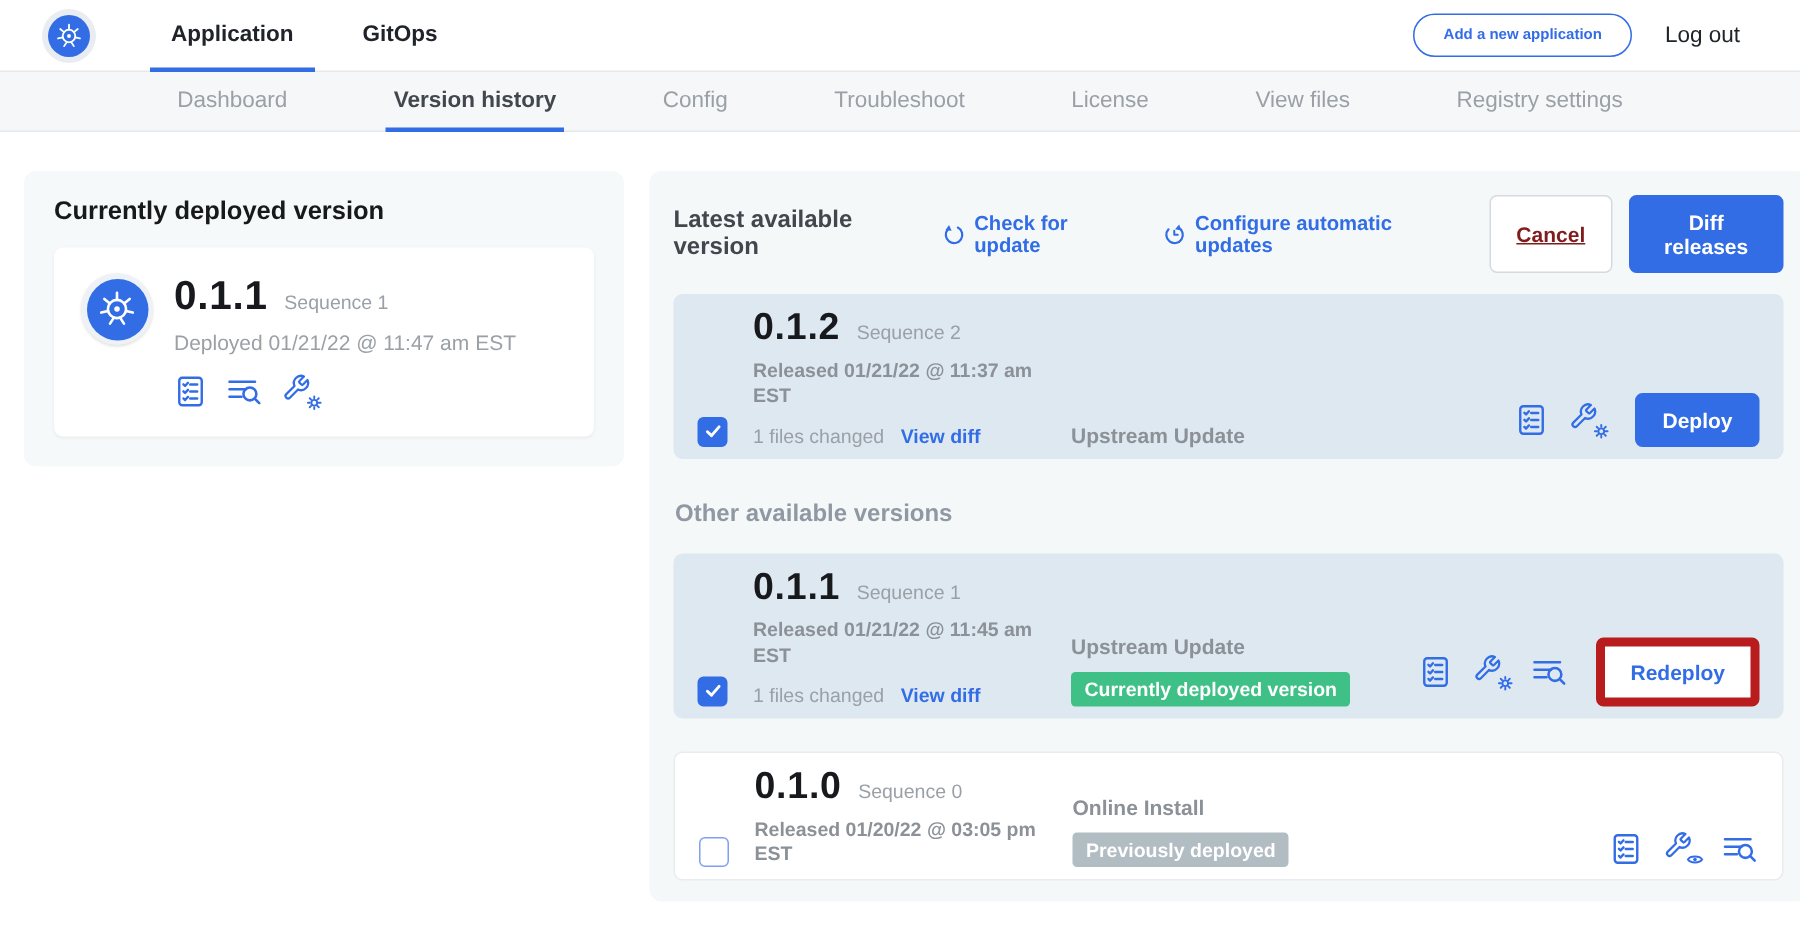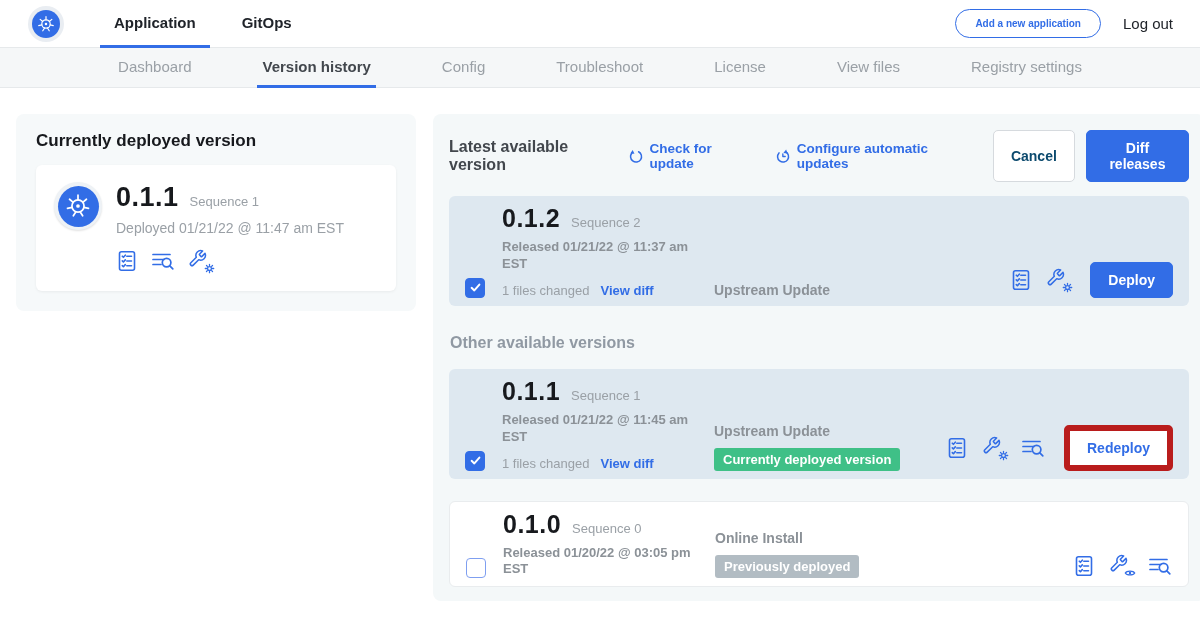--- a/index.html
+++ b/index.html
@@ -1,20 +1,20 @@
 <!DOCTYPE html>
 <html><head>
 <meta charset="utf-8">
 <style>
   * { box-sizing: border-box; margin: 0; padding: 0; }
   html,body { width:1200px; height:634px; overflow:hidden; background:#fff;
     font-family:"Liberation Sans","DejaVu Sans",sans-serif; color:#20242a; }
 
   
-  .topnav { height:48px; display:flex; align-items:center; border-bottom:1px solid #e6e9eb; padding:0 27px 0 28px; background:#fff; }
+  .topnav { height:48px; display:flex; align-items:center; border-bottom:1px solid #e6e9eb; padding:0 40px 0 28px; background:#fff; }
   .logo-ring { width:36px; height:36px; border-radius:50%; background:#e9edf2; display:flex; align-items:center; justify-content:center; margin-right:36px; flex:none; }
   .logo-core { width:28px; height:28px; border-radius:50%; background:#326de6; display:flex; align-items:center; justify-content:center; }
   .top-tab { height:48px; display:flex; align-items:center; padding:0 14px; font-size:15px; font-weight:700; color:#20242a; border-bottom:3px solid transparent; cursor:pointer; margin-right:18px; }
   .top-tab.active { border-bottom-color:#326de6; }
   .top-spacer { flex:1; }
   .pill-btn { border:1px solid #326de6; color:#326de6; background:#fff; font-weight:700; font-size:10px; border-radius:17px; padding:8px 19px; cursor:pointer; font-family:inherit; }
   .logout { font-size:15px; color:#20242a; margin-left:22px; cursor:pointer; }
 
   
   .subnav { height:40px; background:#f5f7f8; border-bottom:1px solid #e6e9eb; display:flex; justify-content:center; gap:61px; }
@@ -36,21 +36,21 @@
   .deployed-at { font-size:14px; color:#9aa0a6; margin-top:7px; }
   .icon-row { display:flex; align-items:center; gap:13px; margin-top:13px; }
 
   
   .panel { flex:1; margin-left:17px; background:#f4f8f9; border-radius:8px; padding:14px 16px 14px; }
   .panel-head { display:flex; align-items:center; margin:2px 0 14px; }
   .panel-title { font-size:16px; font-weight:700; color:#42474d; margin-right:12px; }
   .head-link { display:flex; align-items:center; gap:6px; color:#326de6; font-size:13.5px; font-weight:700; margin-right:24px; cursor:pointer;justify-content:flex-end; }
   .head-actions { margin-left:auto; display:flex; gap:11px; }
   .btn { font-family:inherit; font-size:14px; font-weight:700; border-radius:5px; padding:9px 17px; cursor:pointer; }
-  .btn-ghost { background:#fff; border:1px solid #d6dade; color:#0c4a6e; }
+  .btn-ghost { background:#fff; border:1px solid #d6dade; color:#7f1d1d;text-decoration:underline; }
   .btn-primary { background:#326de6; border:1px solid #326de6; color:#fff; }
   .btn-outline { background:#fff; border:6px solid #b91c1c; color:#326de6; }
 
   .vrow { display:flex; align-items:flex-end; border-radius:6px; padding:8px 16px; }
   .vrow.selected { background:#dee8f0; }
   .vrow.plain { background:#fff; border:1px solid #e9ecee; }
   .checkbox { width:20px; height:20px; border-radius:4px; flex:none; margin-right:17px; cursor:pointer;
     background:#fff; border:1.5px solid #7f9ff0; display:flex; align-items:center; justify-content:center; }
   .checkbox.checked { background:#326de6; border-color:#326de6; }
   .v-info { width:212px; flex:none; }

